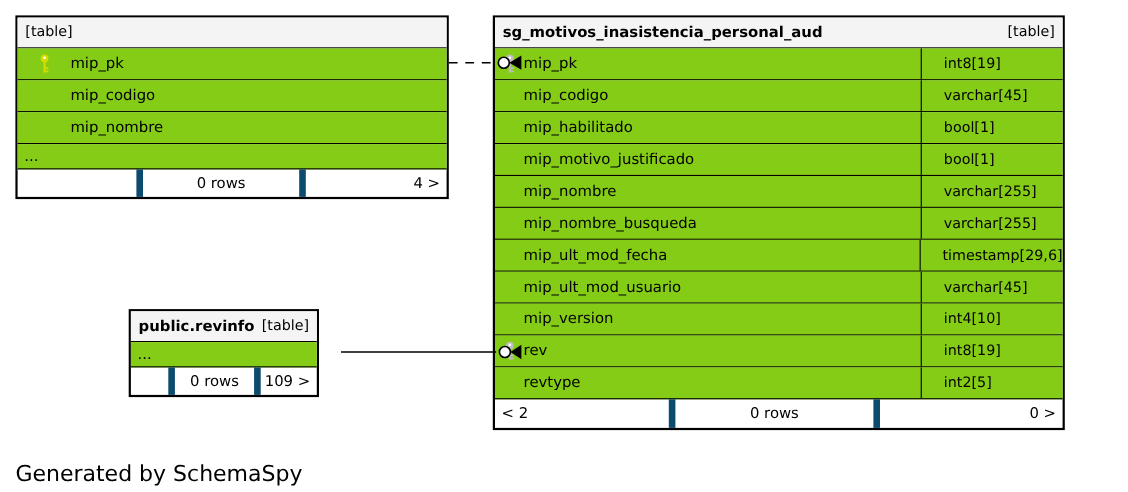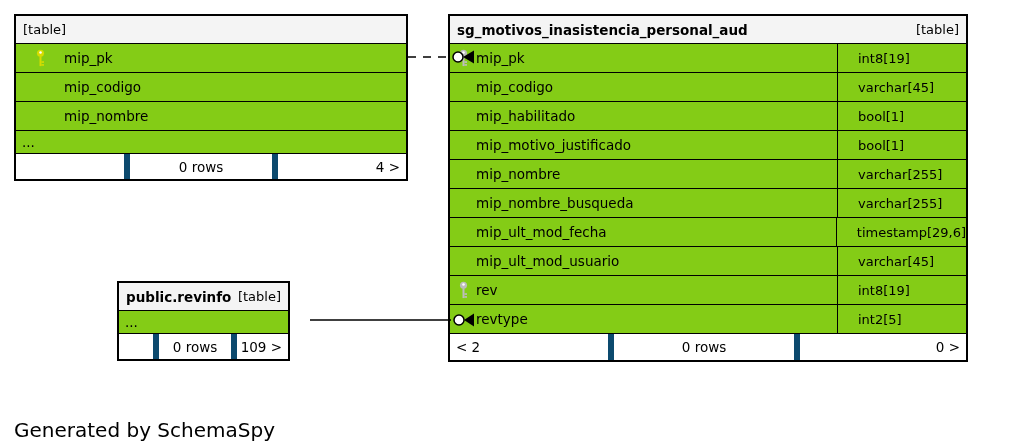--- a/index.html
+++ b/index.html
@@ -214,20 +214,33 @@
       <svg class="key-icon" width="11" height="18" viewBox="0 0 12 20" style="visibility: hidden;">
         <circle cx="6" cy="4.6" r="3.9" fill="currentColor"></circle>
         <circle cx="6" cy="4.0" r="1.4" fill="#ffffff"></circle>
         <rect x="4.9" y="8" width="2.2" height="11" fill="currentColor"></rect>
         <rect x="7" y="13.6" width="2.9" height="1.8" fill="currentColor"></rect>
         <rect x="7" y="16.8" width="2.9" height="1.8" fill="currentColor"></rect>
       </svg>
     </span>
     <span class="col-name">mip_ult_mod_usuario</span>
     <span class="col-type">varchar[45]</span>
+  </div>
+        <div class="col-row">
+    <span class="key-slot">
+      <svg class="key-icon" width="11" height="18" viewBox="0 0 12 20" style="visibility: hidden;">
+        <circle cx="6" cy="4.6" r="3.9" fill="currentColor"></circle>
+        <circle cx="6" cy="4.0" r="1.4" fill="#ffffff"></circle>
+        <rect x="4.9" y="8" width="2.2" height="11" fill="currentColor"></rect>
+        <rect x="7" y="13.6" width="2.9" height="1.8" fill="currentColor"></rect>
+        <rect x="7" y="16.8" width="2.9" height="1.8" fill="currentColor"></rect>
+      </svg>
+    </span>
+    <span class="col-name">mip_version</span>
+    <span class="col-type">int4[10]</span>
   </div>
         <div class="col-row">
     <span class="key-slot">
       <svg class="key-icon key-grey" width="11" height="18" viewBox="0 0 12 20">
         <circle cx="6" cy="4.6" r="3.9" fill="currentColor"></circle>
         <circle cx="6" cy="4.0" r="1.4" fill="#ffffff"></circle>
         <rect x="4.9" y="8" width="2.2" height="11" fill="currentColor"></rect>
         <rect x="7" y="13.6" width="2.9" height="1.8" fill="currentColor"></rect>
         <rect x="7" y="16.8" width="2.9" height="1.8" fill="currentColor"></rect>
       </svg>

